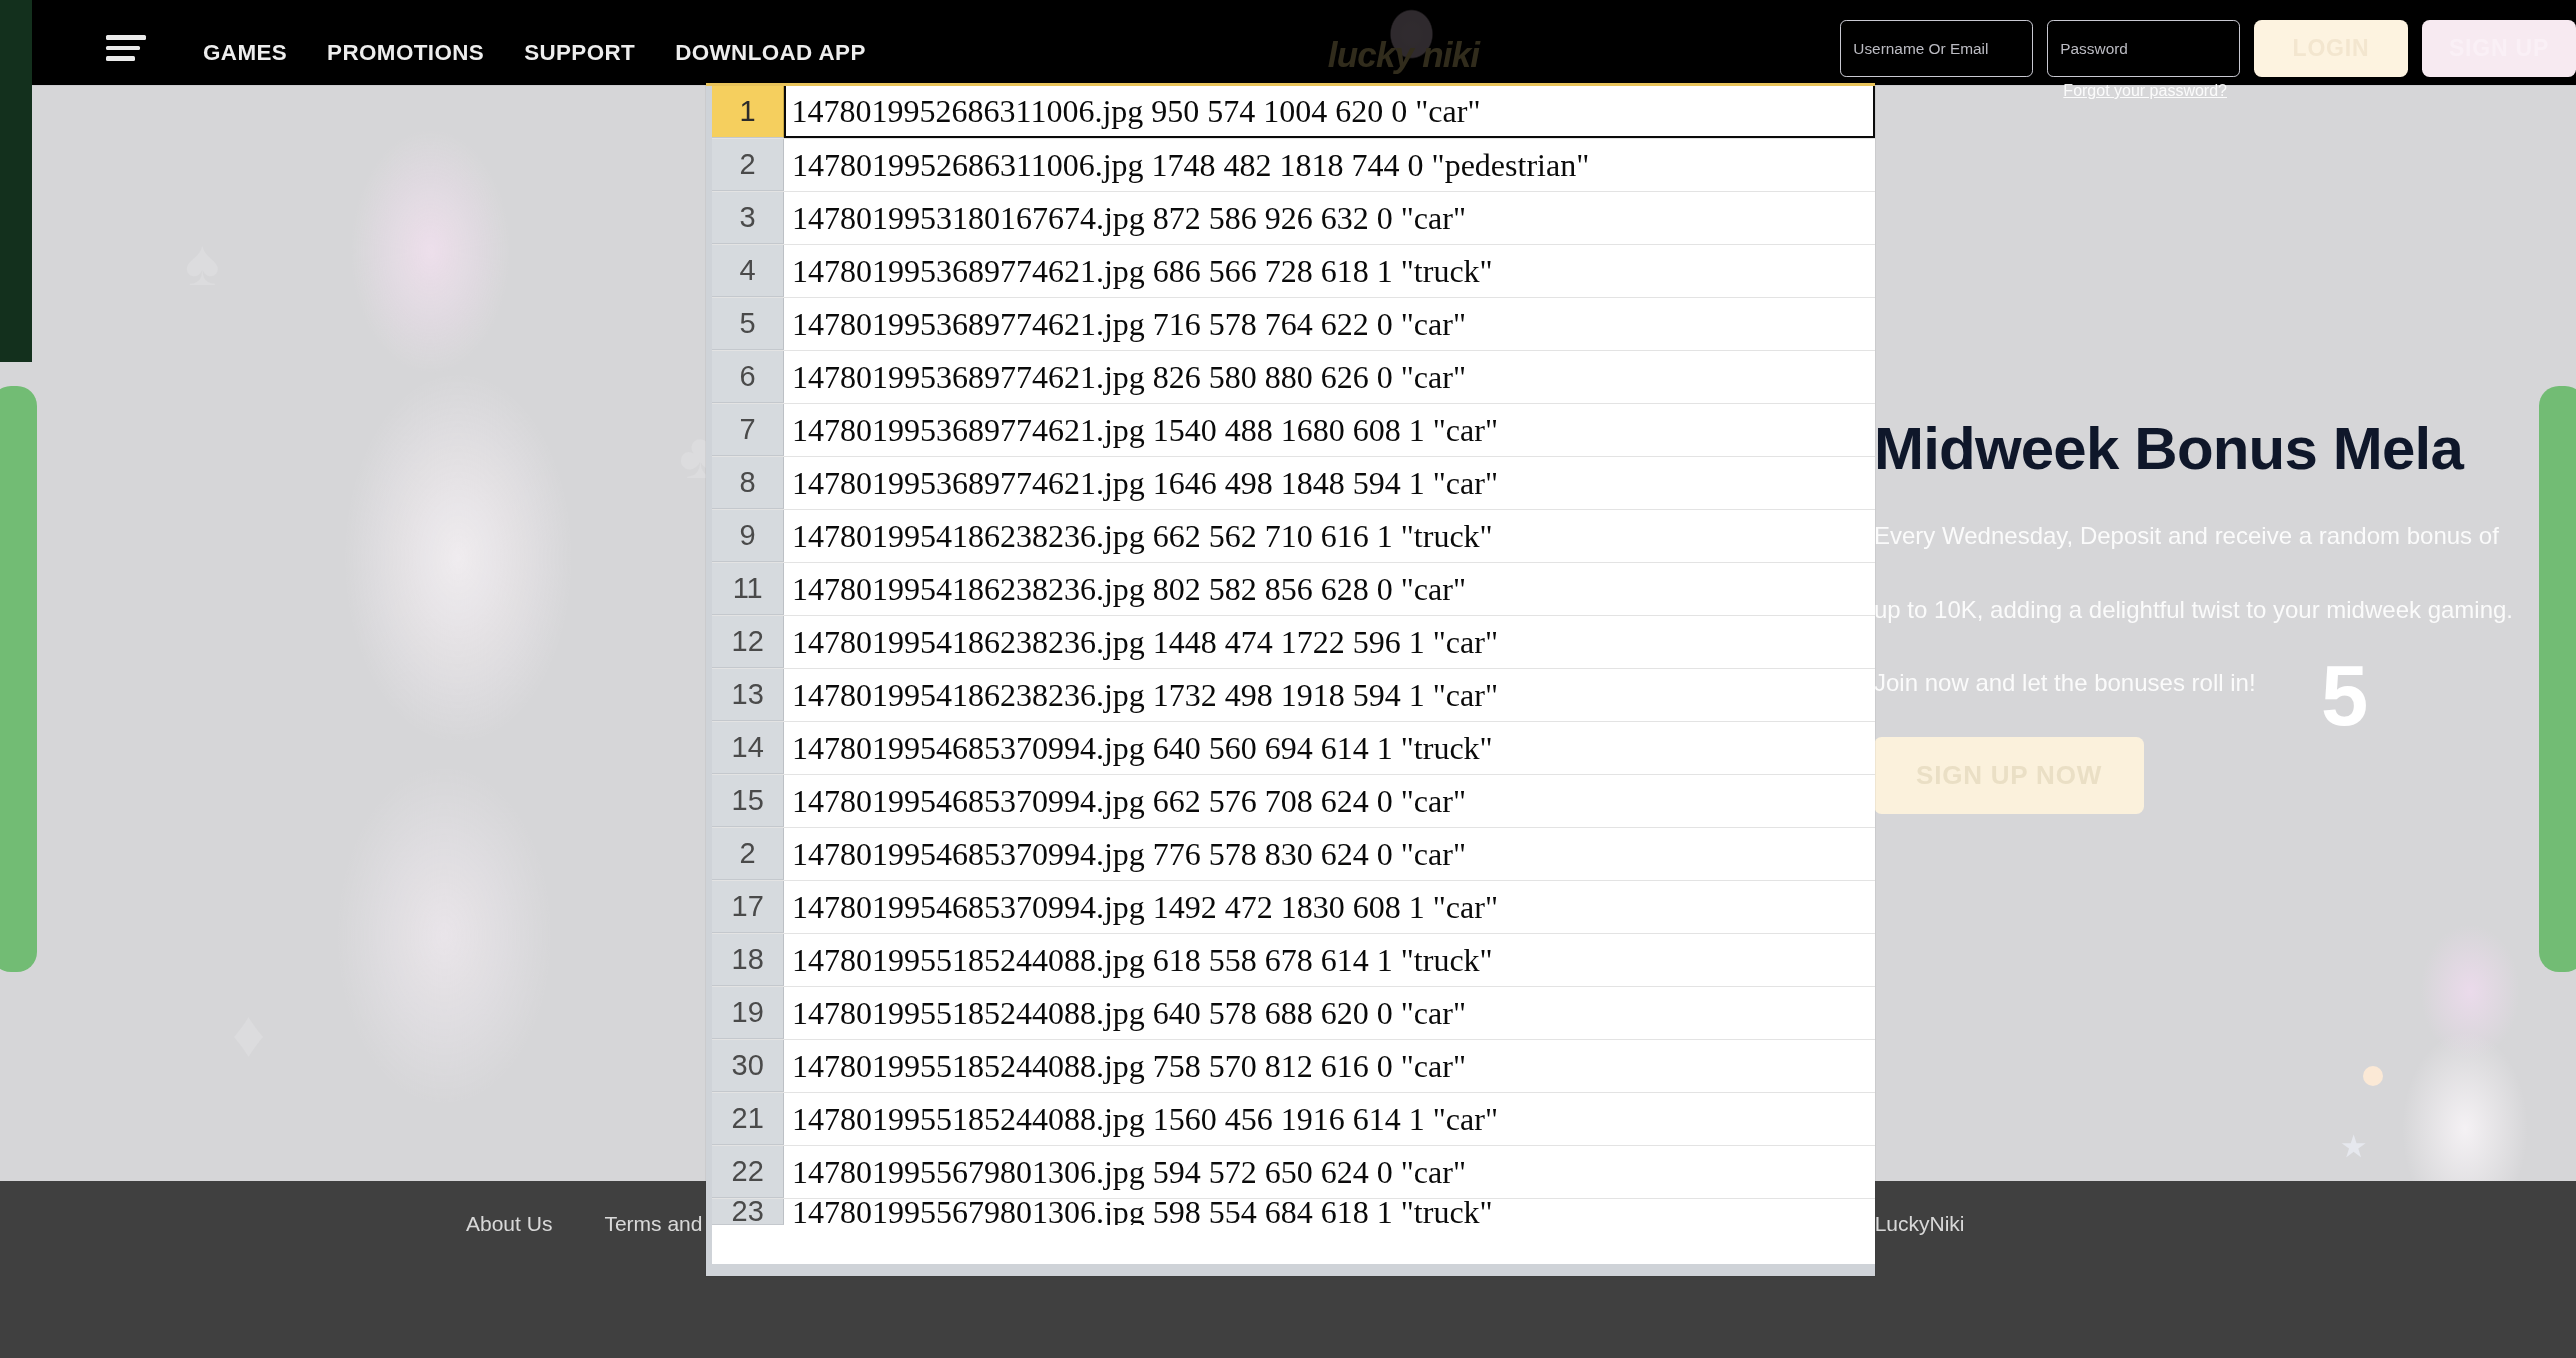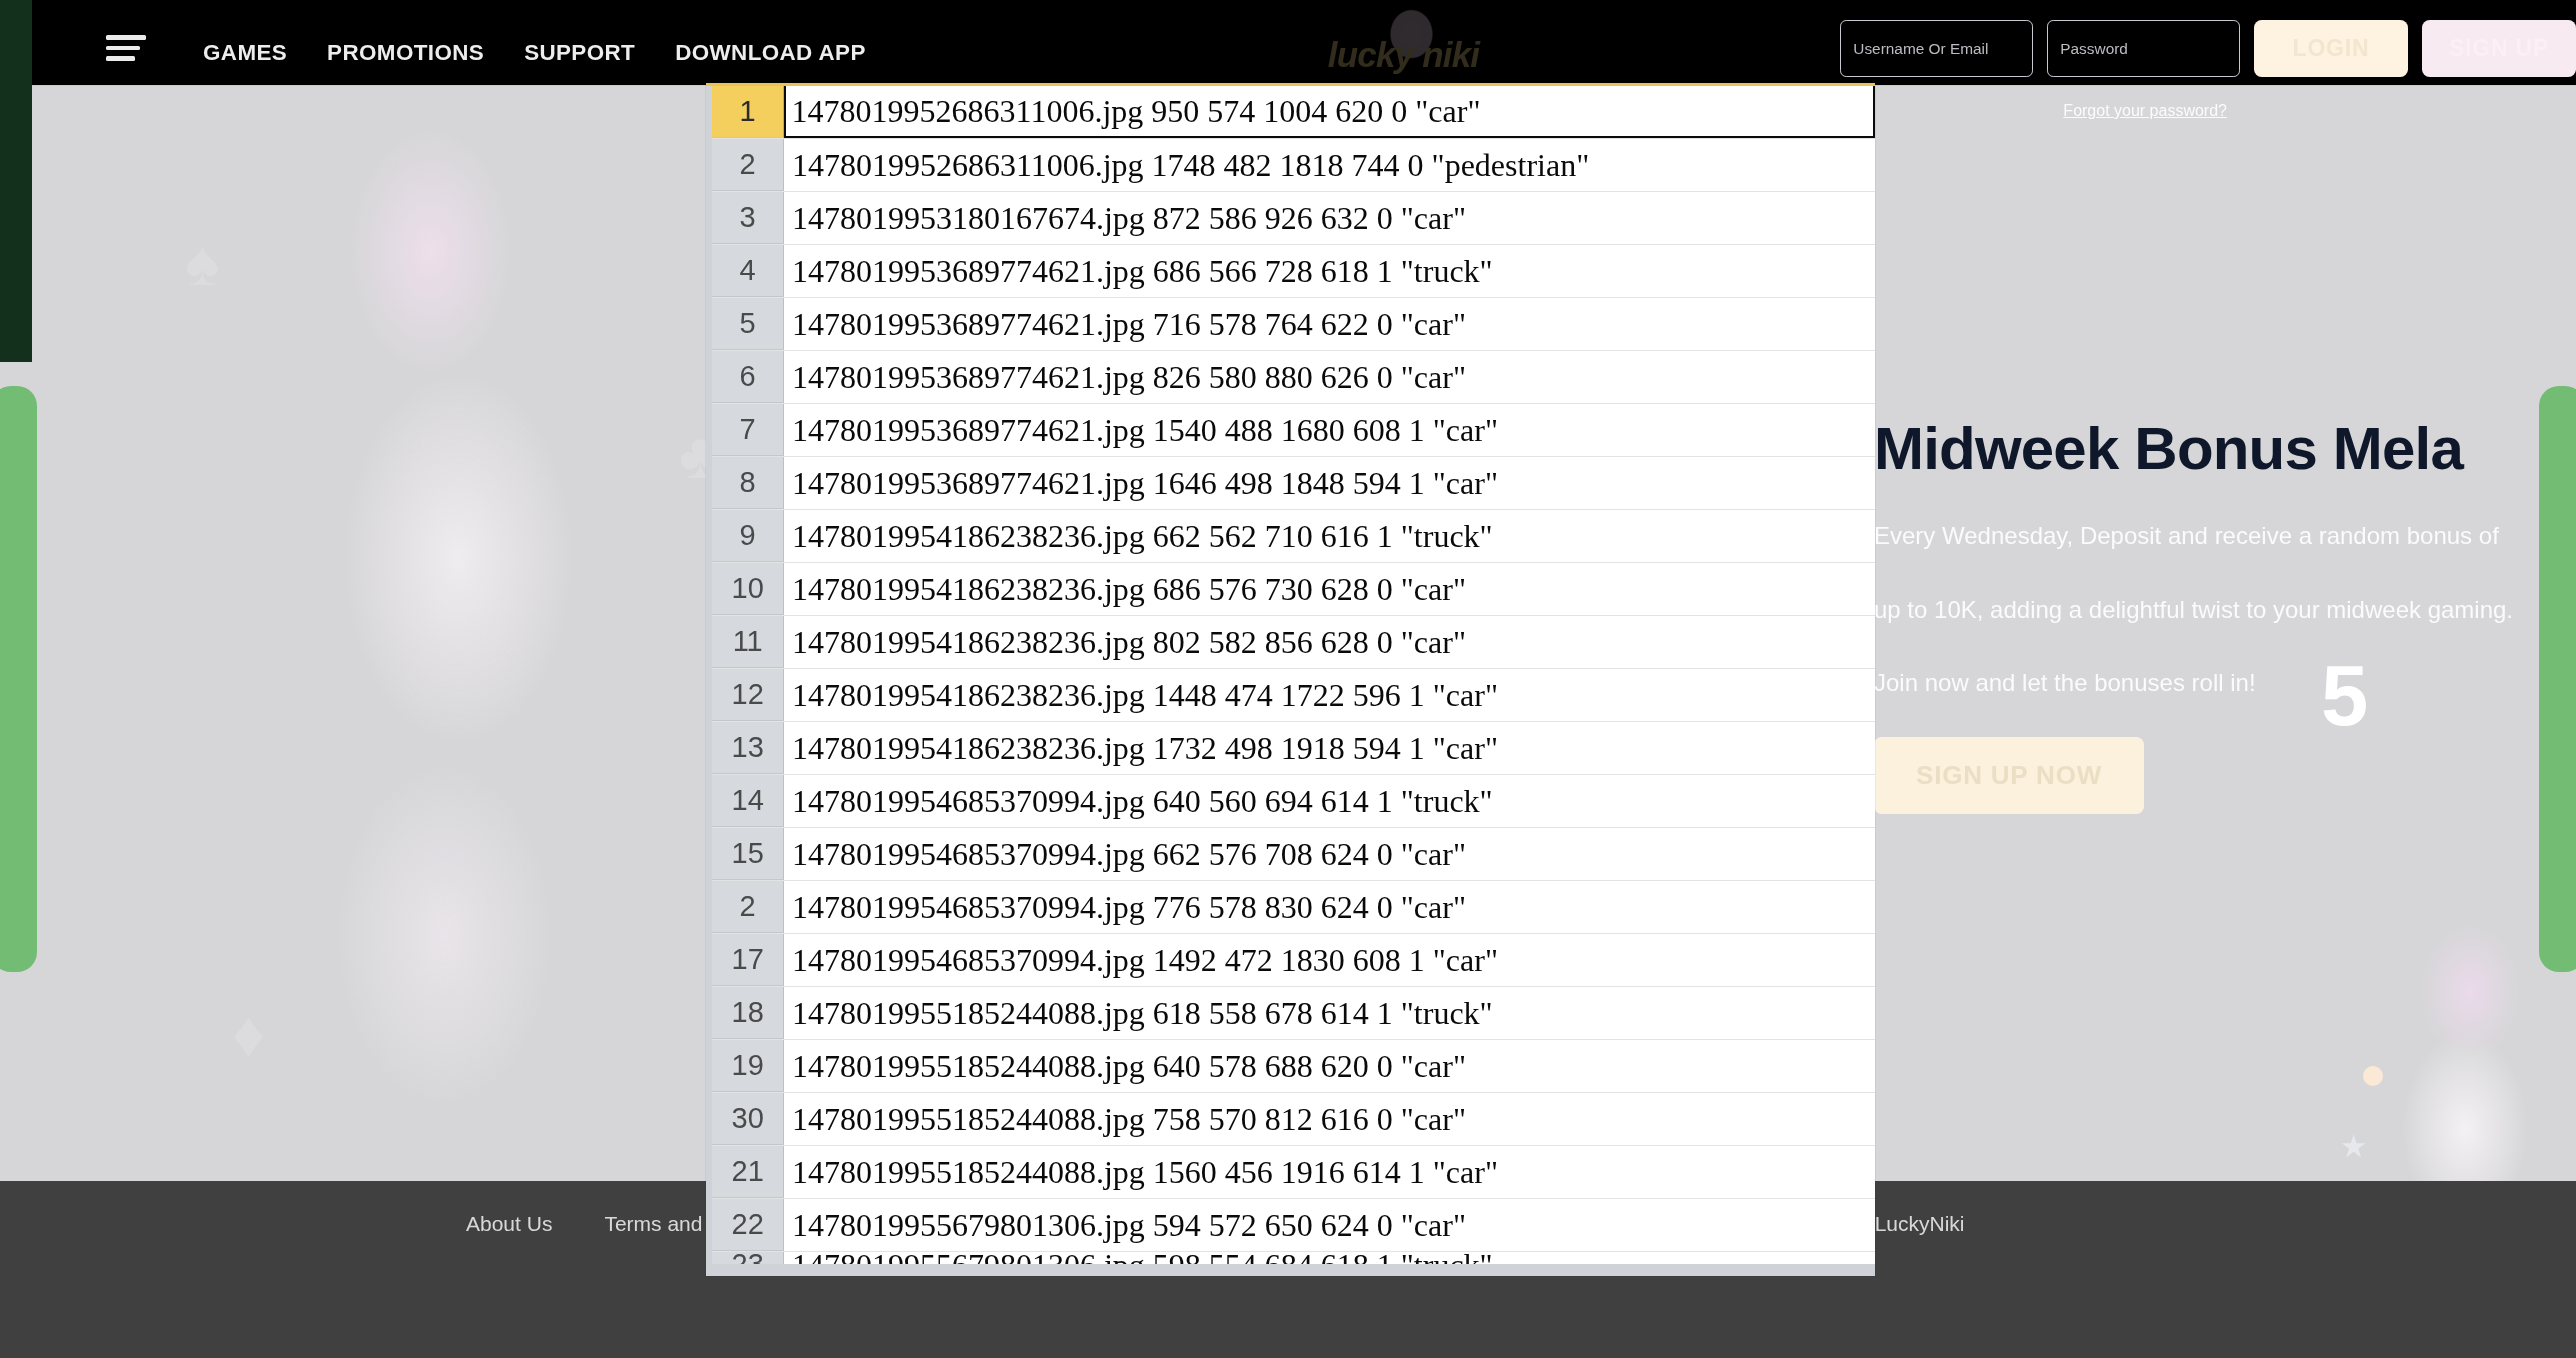--- a/index.html
+++ b/index.html
@@ -73,21 +73,21 @@
     outline:none;
   }
   .auth-field::placeholder { color:#bcbcc3; }
   .auth-btn {
     width:154px; height:57px; border:none; border-radius:7.7px;
     font-size:23px; font-weight:bold; letter-spacing:0.8px;
   }
   .btn-login { background:#fdf3e0; color:#f3e6cf; }
   .btn-signup { background:#f7eaf1; color:#faf0f6; }
   .forgot {
-    position:absolute; right:349px; top:102px;
+    position:absolute; right:349px; top:82px;
     color:#ffffff; opacity:.92; font-size:16px;
     text-decoration:underline; white-space:nowrap;
   }
 
   
   .hero-art {
     position:absolute; left:139px; top:86px; width:694px; height:1180px;
     background:
       radial-gradient(ellipse 116px 177px at 42% 14%, rgba(243,225,240,.95) 0%, rgba(243,225,240,0) 70%),
       radial-gradient(ellipse 162px 262px at 46% 40%, rgba(252,246,250,.8) 0%, rgba(252,246,250,0) 72%),
@@ -318,24 +318,20 @@
       </div>
       <div class="row">
         <div class="rowhdr">8</div>
         <div class="cell">1478019953689774621.jpg 1646 498 1848 594 1 "car"</div>
       </div>
       <div class="row">
         <div class="rowhdr">9</div>
         <div class="cell">1478019954186238236.jpg 662 562 710 616 1 "truck"</div>
       </div>
       <div class="row">
-        <div class="rowhdr">10</div>
-        <div class="cell">1478019954186238236.jpg 686 576 730 628 0 "car"</div>
-      </div>
-      <div class="row">
         <div class="rowhdr">11</div>
         <div class="cell">1478019954186238236.jpg 802 582 856 628 0 "car"</div>
       </div>
       <div class="row">
         <div class="rowhdr">12</div>
         <div class="cell">1478019954186238236.jpg 1448 474 1722 596 1 "car"</div>
       </div>
       <div class="row">
         <div class="rowhdr">13</div>
         <div class="cell">1478019954186238236.jpg 1732 498 1918 594 1 "car"</div>

